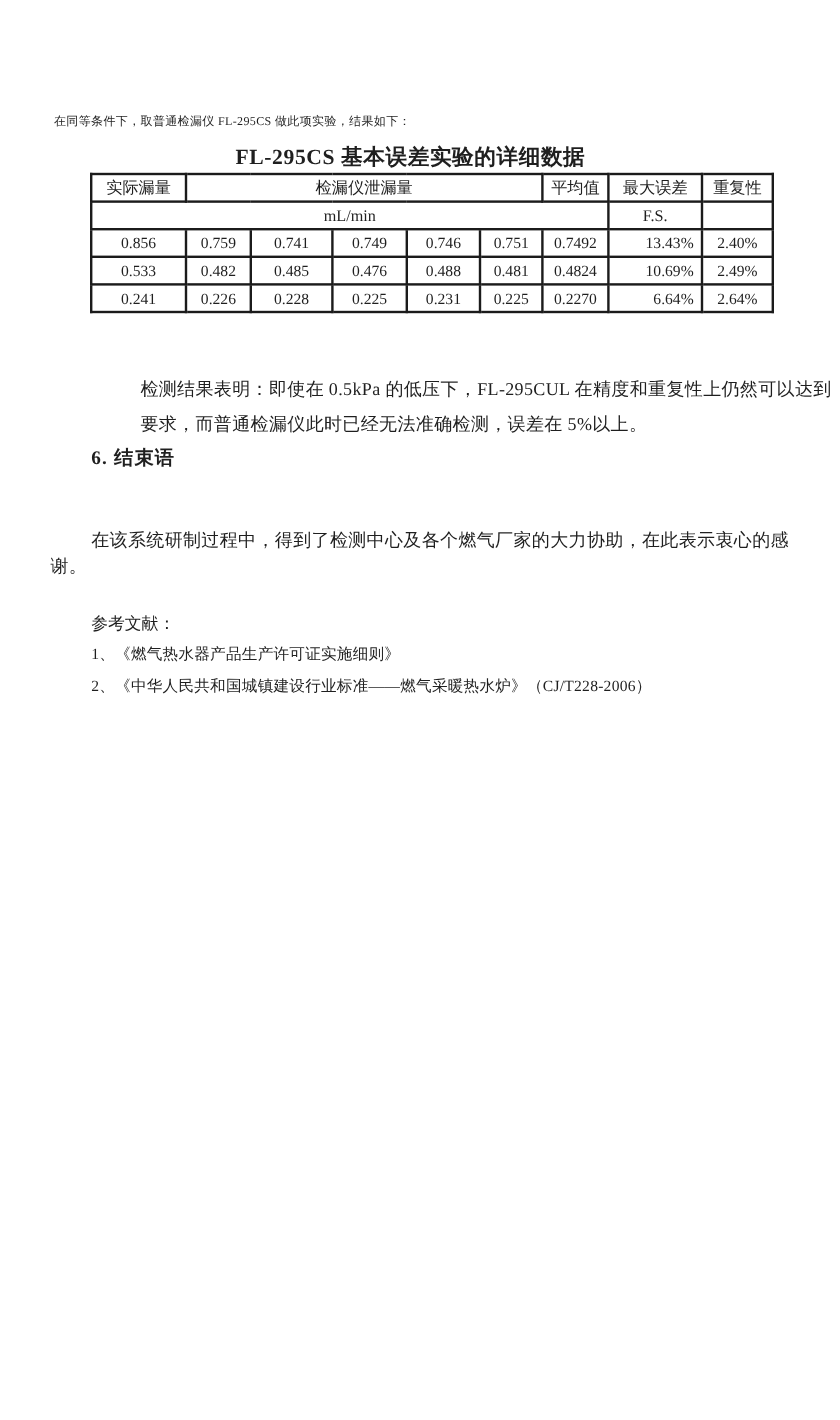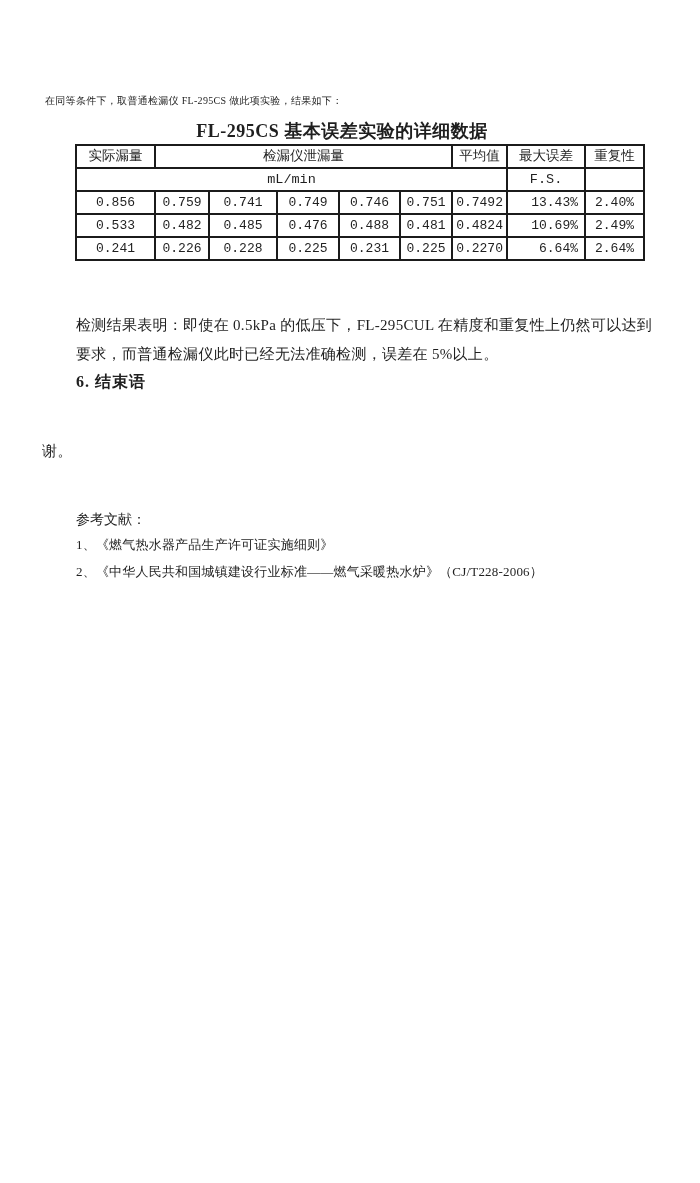--- a/index.html
+++ b/index.html
@@ -26,28 +26,28 @@
   table.data-table {
     position: absolute; left: 75px; top: 144px;
     border-collapse: collapse; table-layout: fixed;
     width: 568px;
   }
   table.data-table td {
     border: 2px solid #1b1b1b;
     height: 21px; padding: 0;
     text-align: center; vertical-align: middle;
     font-size: 13px; line-height: 1;
-    overflow: hidden; white-space: nowrap; font-family: Liberation Mono, monospace;
+    overflow: hidden; white-space: nowrap;
   }
   table.data-table tr.hrow td { font-size: 13.5px; }
   table.data-table td.pct-right { text-align: right; padding-right: 6px; }
 
   .para { position: absolute; white-space: nowrap; font-size: 15px; letter-spacing: 0.3px; }
   .para div { white-space: nowrap; }
-  .lh29 { line-height: 29px; }
+  .lh29 { line-height: 29px; margin-left: 41px; }
   .lh22 { line-height: 22px; }
   .ind { padding-left: 34px; }
 
   .h6 {
     position: absolute; left: 76px; top: 372px;
     font-size: 16px; font-weight: bold; letter-spacing: 1px; white-space: nowrap;
   }
 
   .ref-head { position: absolute; left: 76px; top: 511px; font-size: 14px; white-space: nowrap; }
   .ref-item { position: absolute; left: 76px; font-size: 13px; white-space: nowrap; letter-spacing: 0.2px; }
@@ -126,20 +126,21 @@
 
   <div class="para lh29" style="left:76px; top:311px;">
     <div>检测结果表明：即使在 0.5kPa 的低压下，FL-295CUL 在精度和重复性上仍然可以达到</div>
     <div>要求，而普通检漏仪此时已经无法准确检测，误差在 5%以上。</div>
   </div>
 
   <div class="h6">6. 结束语</div>
 
 
   <div class="para lh22" style="left:42px; top:440px;">
+    <div class="ind">在该系统研制过程中，得到了检测中心及各个燃气厂家的大力协助，在此表示衷心的感</div>
     <div>谢。</div>
   </div>
 
   <div class="ref-head">参考文献：</div>
   <div class="ref-item ref-1">1、《燃气热水器产品生产许可证实施细则》</div>
   <div class="ref-item ref-2">2、《中华人民共和国城镇建设行业标准——燃气采暖热水炉》（CJ/T228-2006）</div>
 
 </div>
 
 </body></html>

